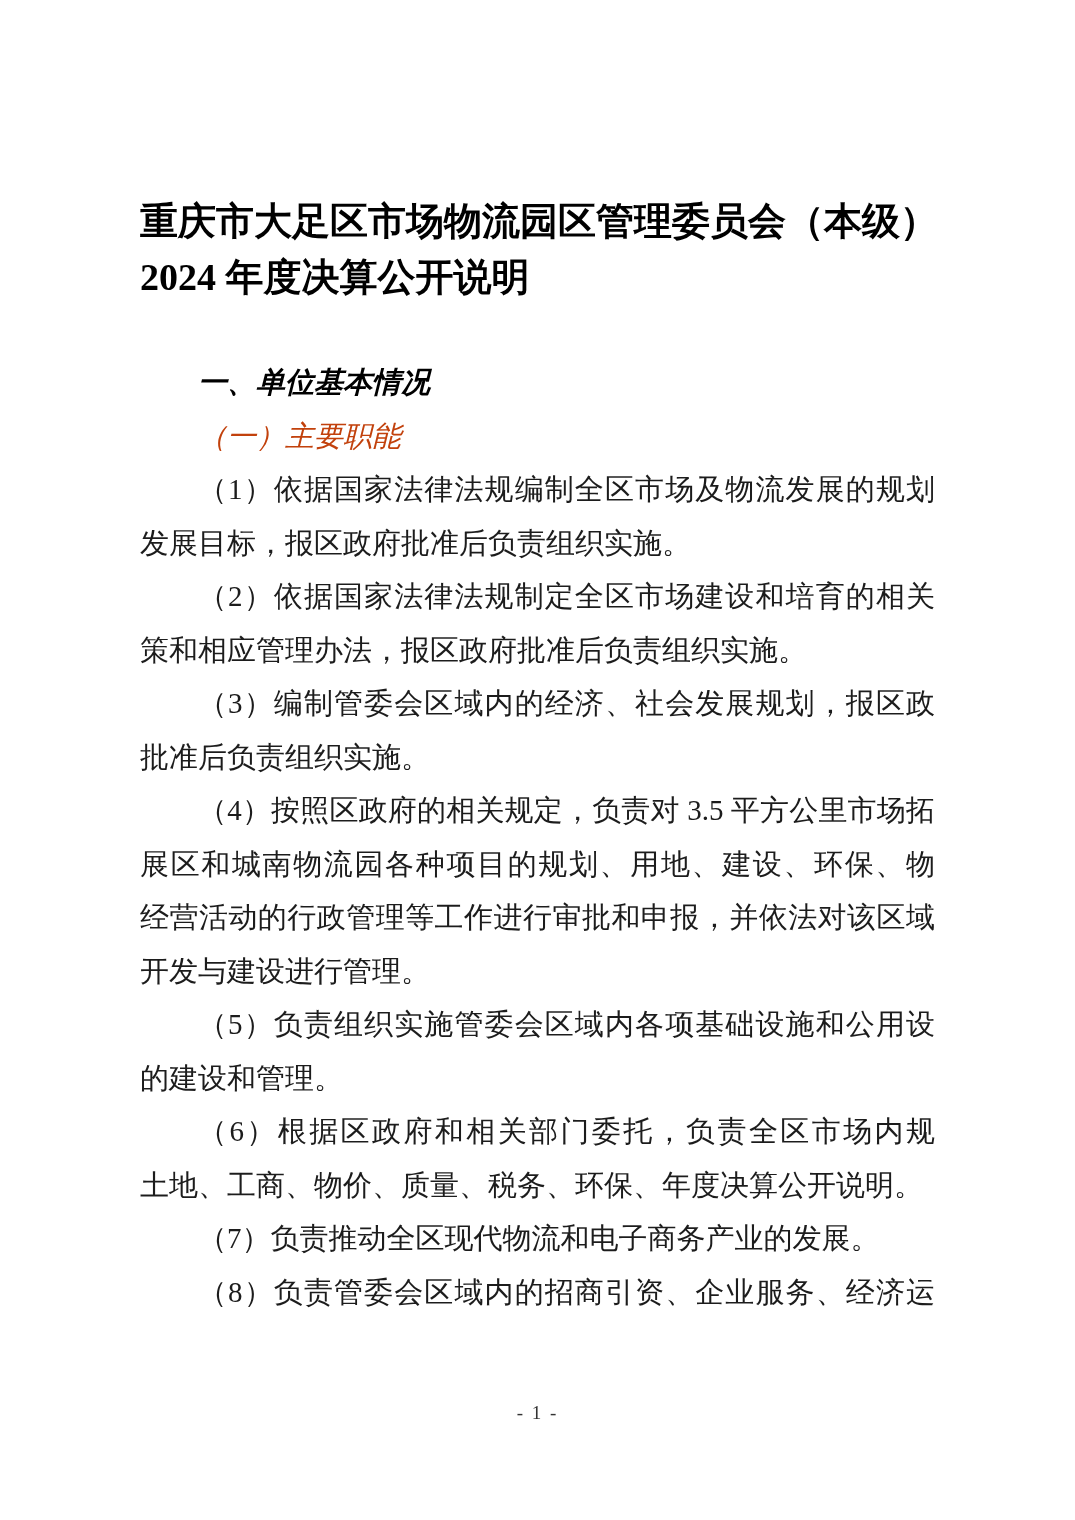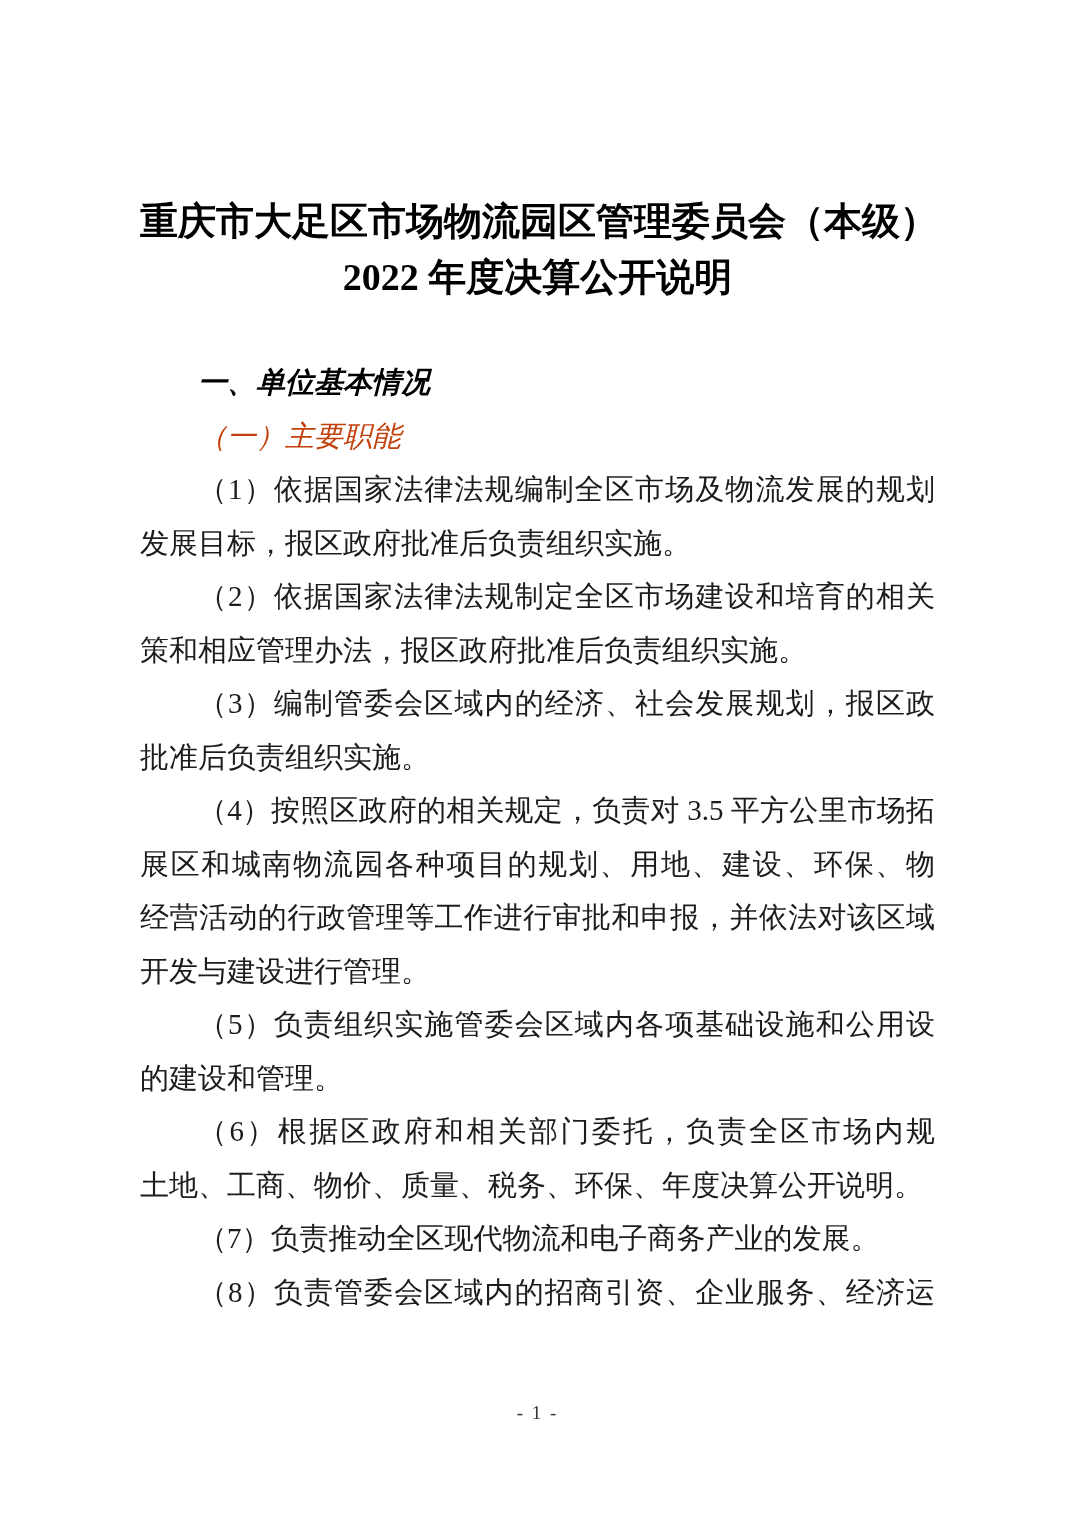--- a/index.html
+++ b/index.html
@@ -13,21 +13,21 @@
     position: relative;
     overflow: hidden;
     color: #1c1c1c;
     font-family: "Liberation Serif", "DejaVu Serif", serif;
   }
   .title-block {
     position: absolute;
     top: 193px;
     left: 140px;
     width: 795px;
-    text-align: center;
+    text-align: left;
   }
   .title-line {
     font-size: 38px;
     font-weight: bold;
     line-height: 56px;
     height: 56px;
     color: #000000;
     white-space: nowrap;
     letter-spacing: 0px;
     font-family: "Liberation Serif", "DejaVu Serif", serif;
@@ -77,21 +77,21 @@
     font-size: 19px;
     color: #333333;
     letter-spacing: 2px;
   }
 </style>
 </head>
 <body>
 
 <div class="title-block">
   <div class="title-line">重庆市大足区市场物流园区管理委员会（本级）</div>
-  <div class="title-line">2022 年度决算公开说明</div>
+  <div class="title-line">2024 年度决算公开说明</div>
 </div>
 
 <div class="content">
   <div class="line indent section-heading">一、单位基本情况</div>
   <div class="line indent subsection-heading">（一）主要职能</div>
   <div>
       <div class="line body-line indent full">（1）依据国家法律法规编制全区市场及物流发展的规划与</div>
       <div class="line body-line">发展目标，报区政府批准后负责组织实施。</div>
       <div class="line body-line indent full">（2）依据国家法律法规制定全区市场建设和培育的相关政</div>
       <div class="line body-line">策和相应管理办法，报区政府批准后负责组织实施。</div>

